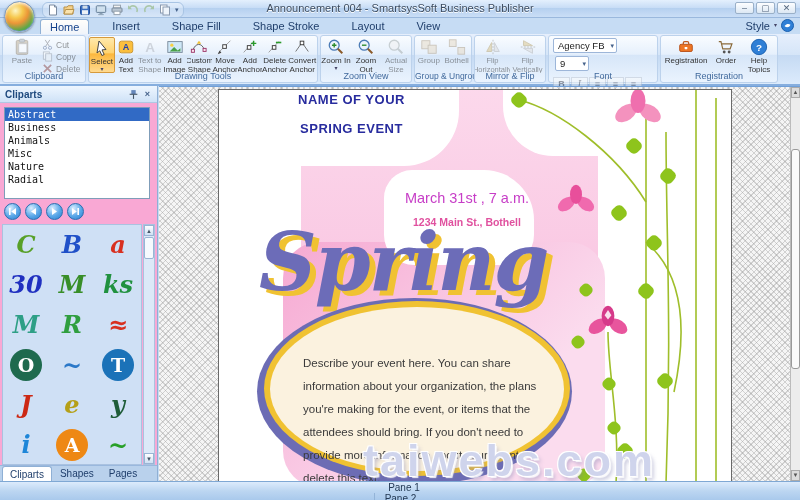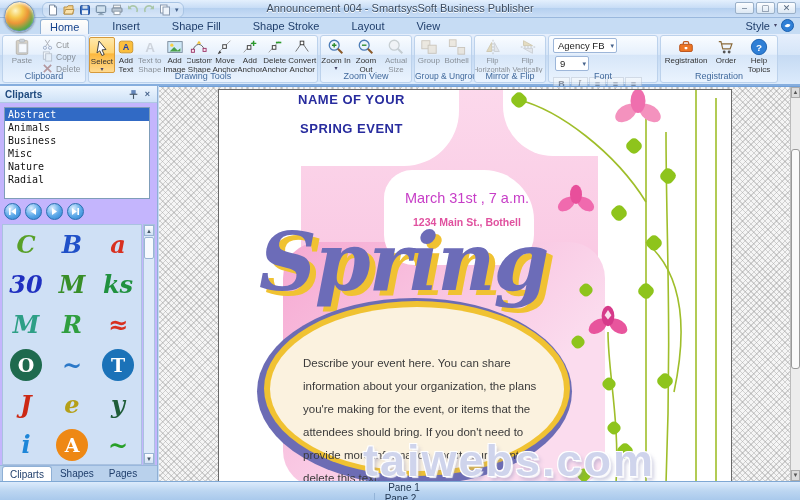--- a/index.html
+++ b/index.html
@@ -63,21 +63,21 @@
     font-size:9.5px;color:#222;padding:0 2px 0 4px;vertical-align:top;}
   .combo .caret{font-size:7px;color:#44618a;}
   .fmtrow{margin-top:3px;display:flex;gap:1px;}
   .fbtn{width:17px;height:13px;border:1px solid #b4c6de;background:linear-gradient(#fafcff,#e0eaf6);
     display:flex;align-items:center;justify-content:center;font-size:9px;color:#445;}
 
   
   .main{position:absolute;left:0;top:86px;width:800px;height:395px;}
 
   
-  .sidepanel{position:absolute;left:0;top:0;width:158px;height:400px;background:#c4b5fd;
+  .sidepanel{position:absolute;left:0;top:0;width:158px;height:400px;background:#f9a8d4;
     border-right:1px solid #8fb0d5;}
   .phead{position:absolute;left:0;top:0;width:100%;height:17px;
     background:linear-gradient(#eef6ff,#cfe2f7);border-bottom:1px solid #b0c8e4;
     font-size:10px;font-weight:bold;color:#1f4a7e;line-height:17px;padding-left:5px;}
   .phead-ic{position:absolute;top:3px;width:11px;height:11px;text-align:center;
     font-size:9px;line-height:11px;color:#44618a;}
   .listbox{position:absolute;left:4px;top:21px;width:146px;height:92px;background:#fff;
     border:1px solid #7f9db9;font-family:"DejaVu Sans Mono",monospace;font-size:10px;color:#111;
     overflow:hidden;}
   .litem{height:13px;line-height:13px;padding:0 3px;white-space:nowrap;}
@@ -476,22 +476,22 @@
         <span>Cliparts</span>
         <svg class="phead-ic" style="right:18px;" viewBox="0 0 10 10">
             <rect x="3" y="1" width="4" height="3.6" fill="#6688bb"></rect>
             <line x1="1.5" y1="4.8" x2="8.5" y2="4.8" stroke="#456" stroke-width="1"></line>
             <line x1="5" y1="4.8" x2="5" y2="9" stroke="#456" stroke-width="1"></line>
           </svg>
         <span class="phead-ic" style="right:4px;">×</span>
       </div>
       <div class="listbox">
         <div class="litem selected">Abstract</div>
+        <div class="litem">Business</div>
         <div class="litem">Animals</div>
-        <div class="litem">Business</div>
         <div class="litem">Misc</div>
         <div class="litem">Nature</div>
         <div class="litem">Radial</div>
       </div>
       <div class="navrow">
         <span class="navb">
             <svg width="9" height="9" viewBox="0 0 9 9">
               <rect x="1" y="1" width="1.6" height="7" fill="#fff"></rect>
               <path d="M8 1v7L3.2 4.5z" fill="#fff"></path>
             </svg>

